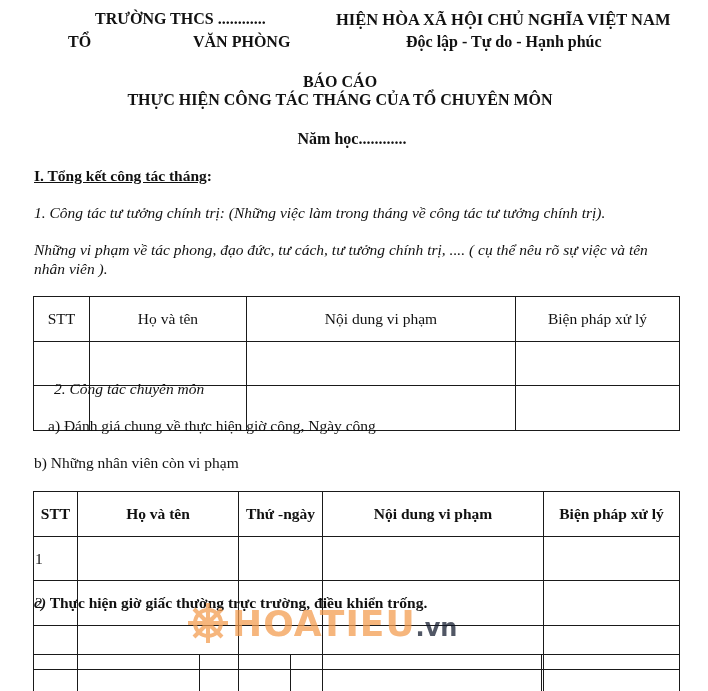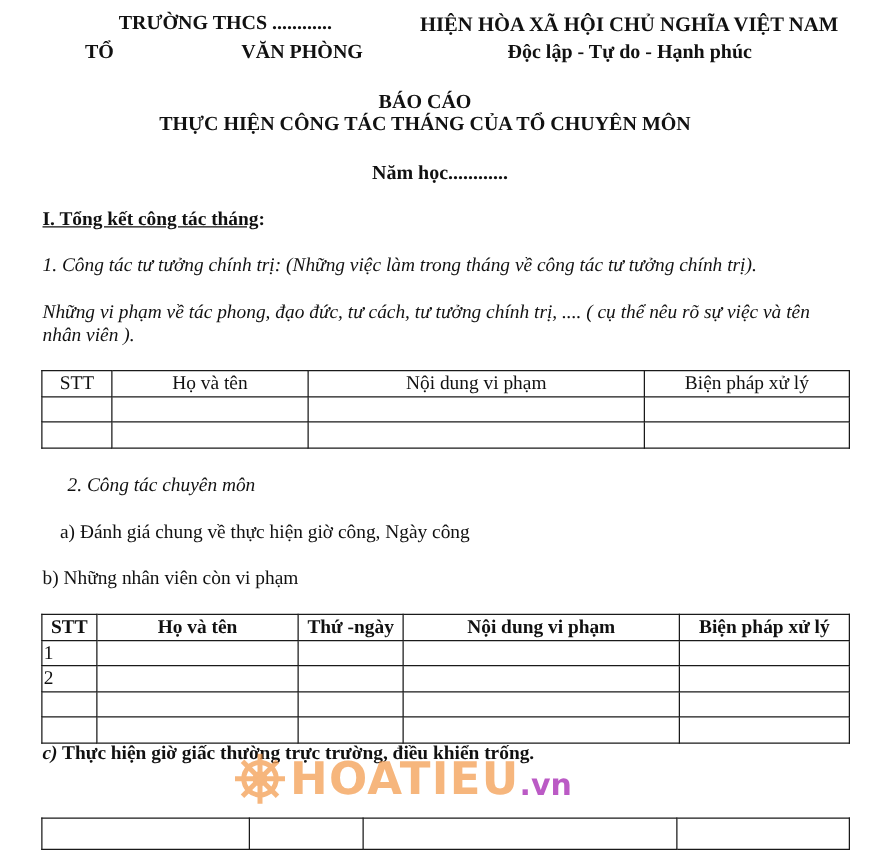--- a/index.html
+++ b/index.html
@@ -13,38 +13,38 @@
   .b { font-weight: bold; }
   .i { font-style: italic; }
   .hdr { font-size: 16px; font-weight: bold; }
   .title { font-size: 16px; font-weight: bold; left: 0; width: 680px; text-align: center; }
   .body-text { font-size: 15.5px; }
   table.grid {
     position: absolute; border-collapse: collapse; table-layout: fixed;
     font-size: 15.5px;
   }
   table.grid td, table.grid th {
-    border: 1.3px solid #1a1a1a; padding: 0 2px; height: 19.5px;
+    border: 1.3px solid #1a1a1a; padding: 12px 2px; height: 19.5px;
     line-height: 19px; overflow: hidden; white-space: nowrap; font-weight: normal;
   }
   table.grid.t1 th { text-align: center; }
   table.grid.t2 th { text-align: center; font-weight: bold; }
   table.grid.t2 td.stt { text-align: left; padding-left: 1px; }
   table.grid.t3 th { text-align: left; font-weight: bold; padding-left: 1px; }
   .watermark {
     position: absolute; left: 186px; top: 600px; height: 46px;
     display: flex; align-items: center; opacity: 0.72; pointer-events: none;
   }
   .wm-text {
     font-family: "DejaVu Sans", "Liberation Sans", sans-serif; font-weight: bold;
     font-size: 36px; color: #f39a4c; letter-spacing: 1px; margin-left: 2px;
   }
   .wm-suffix {
     font-family: "DejaVu Sans", "Liberation Sans", sans-serif; font-weight: bold;
-    font-size: 24px; color: #a21caf; margin-top: 10px;
+    font-size: 24px; color: #0f172a; margin-top: 10px;
   }
 </style>
 </head>
 <body>
 
 <div class="abs hdr" style="left:95px; top:10px;">TRƯỜNG THCS ............</div>
 <div class="abs hdr" style="left:68px; top:33px;">TỔ</div>
 <div class="abs hdr" style="left:179px; top:33px;margin-left:14px;">VĂN PHÒNG</div>
 
 <div class="abs hdr" style="left:336px; top:10px; font-size:16.5px;">HIỆN HÒA XÃ HỘI CHỦ NGHĨA VIỆT NAM</div>

